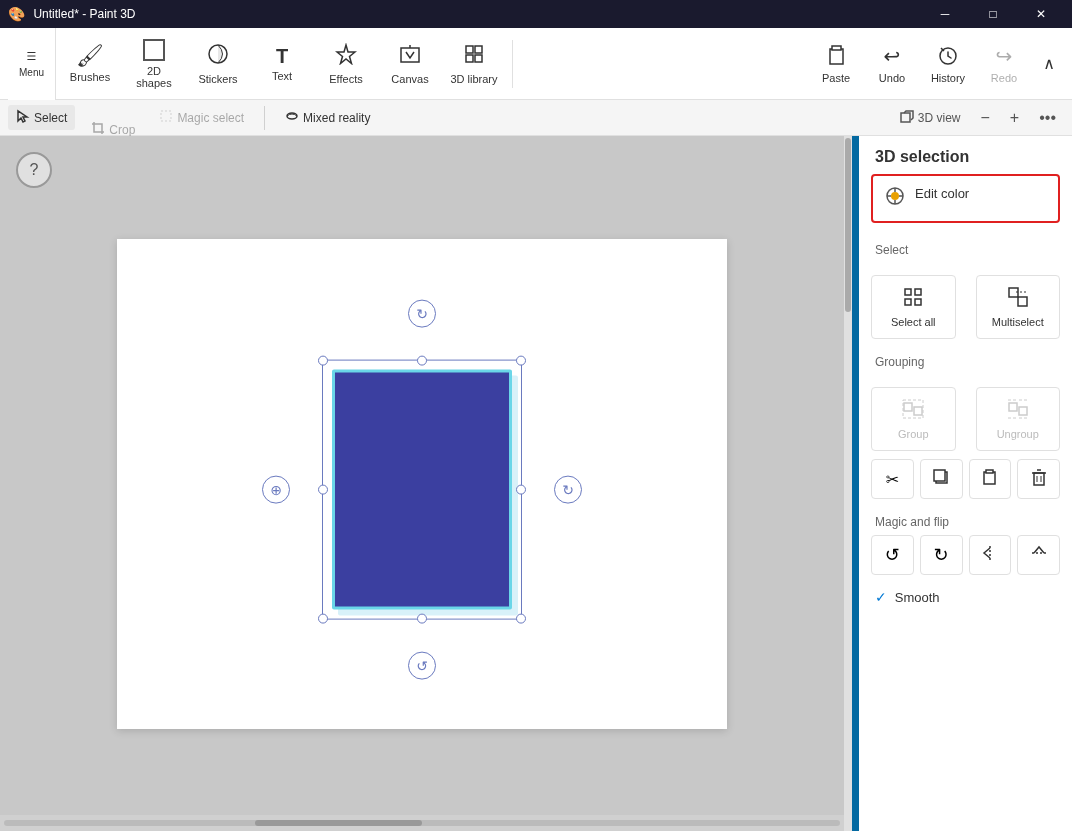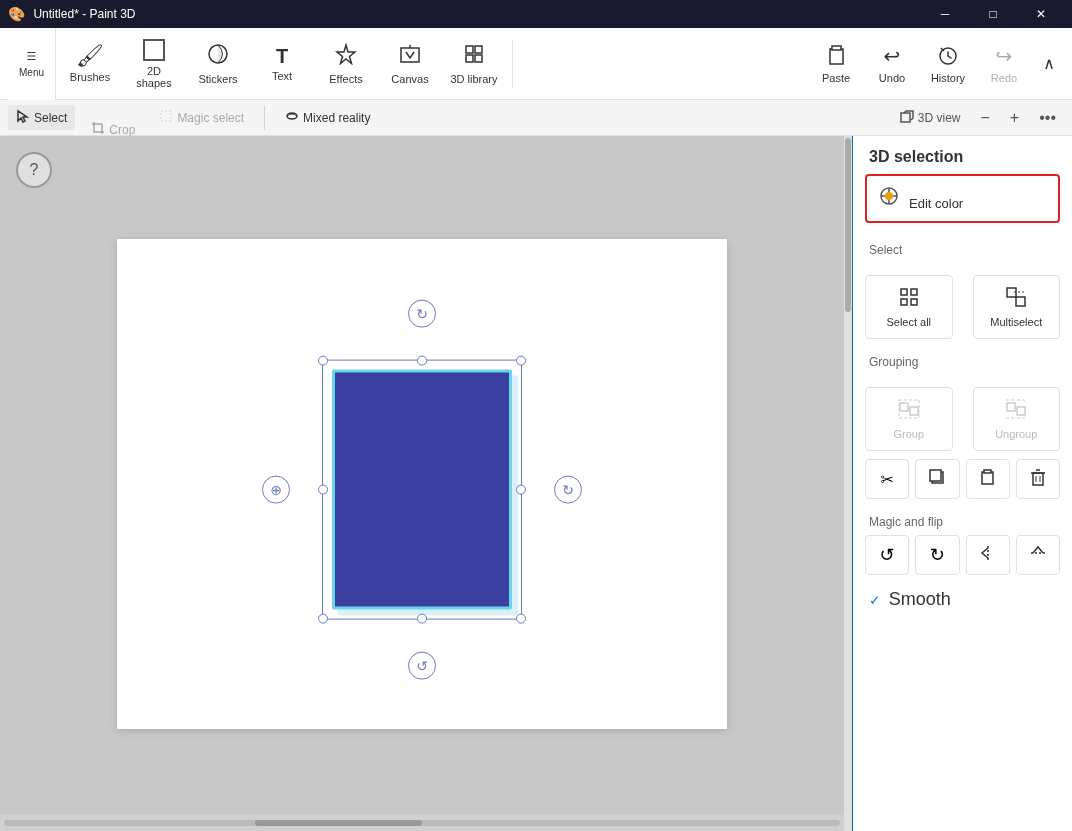--- a/index.html
+++ b/index.html
@@ -225,41 +225,41 @@
       width: 20%;
       height: 100%;
       background: #999;
       border-radius: 3px;
     }
 
     
     .right-panel {
       width: 220px;
       background: #fff;
-      border-left: 1px solid #0369a1;
+      border-left: 7px solid #0369a1;
       display: flex;
       flex-direction: column;
       overflow-y: auto;
       padding-bottom: 16px;
     }
     .panel-title {
       font-size: 16px;
       font-weight: 600;
       color: #333;
       padding: 12px 16px 8px;
     }
     .edit-color-btn {
       margin: 0 12px 12px;
       padding: 10px 12px;
       border: 2.5px solid #e02020;
       background: #fff;
       border-radius: 4px;
       cursor: pointer;
       display: flex;
-      align-items: flex-end;
+      align-items: flex-start;
       gap: 10px;
       font-size: 13px;
       color: #333;
     }
     .edit-color-icon { font-size: 18px; color: #555; }
 
     .section-label {
       font-size: 12px;
       color: #666;
       padding: 8px 16px 6px;
@@ -644,16 +644,16 @@
               <path d="M2 9 L16 9" stroke="#333" stroke-width="1.5" stroke-dasharray="2,2"></path>
               <path d="M4 9 L9 3 L14 9" fill="none" stroke="#333" stroke-width="1.5"></path>
             </svg>
         </span>
       </button>
     </div>
 
 
     <div class="smooth-row">
       <span class="smooth-check">✓</span>
-      <span style="font-size:18px;color:#333;">Smooth</span>
+      <span style="font-size:13px;color:#333;">Smooth</span>
     </div>
   </div>
 </div>
 
 </body></html>

